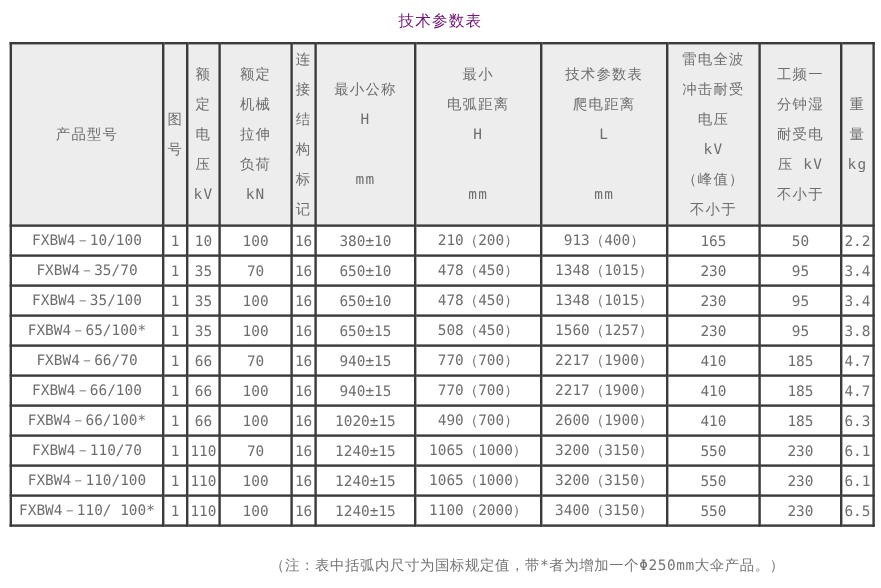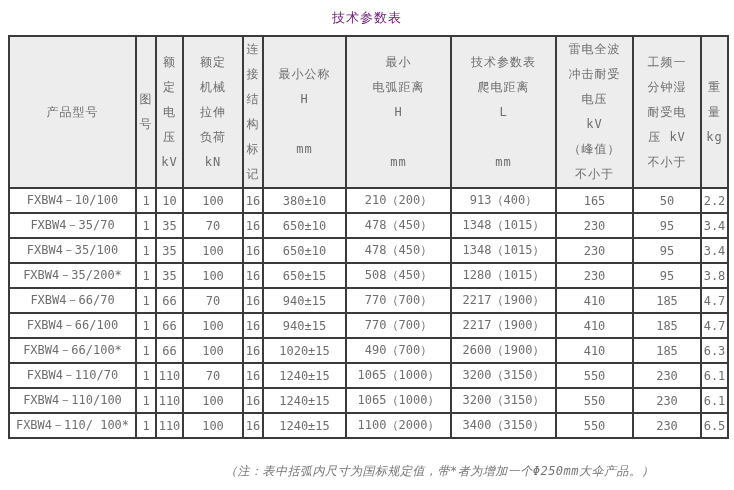--- a/index.html
+++ b/index.html
@@ -65,21 +65,20 @@
     position: absolute;
     top: 463px;
     left: 0;
     width: 734px;
     box-sizing: border-box;
     padding-left: 145px;
     text-align: center;
     font-size: 12px;
     color: #757575;
     letter-spacing: 0.5px;
-    font-style: italic;
   }
 </style>
 </head>
 <body>
 
 <div class="page">
 
   <div class="title">技术参数表</div>
 
   <table class="params">
@@ -203,28 +202,28 @@
           <td>100</td>
           <td>16</td>
           <td>650±10</td>
           <td>478（450）</td>
           <td>1348（1015）</td>
           <td>230</td>
           <td>95</td>
           <td>3.4</td>
         </tr>
         <tr>
-          <td>FXBW4－35/200*</td>
+          <td>FXBW4－65/100*</td>
           <td>1</td>
           <td>35</td>
           <td>100</td>
           <td>16</td>
           <td>650±15</td>
           <td>508（450）</td>
-          <td>1280（1015）</td>
+          <td>1560（1257）</td>
           <td>230</td>
           <td>95</td>
           <td>3.8</td>
         </tr>
         <tr>
           <td>FXBW4－66/70</td>
           <td>1</td>
           <td>66</td>
           <td>70</td>
           <td>16</td>

